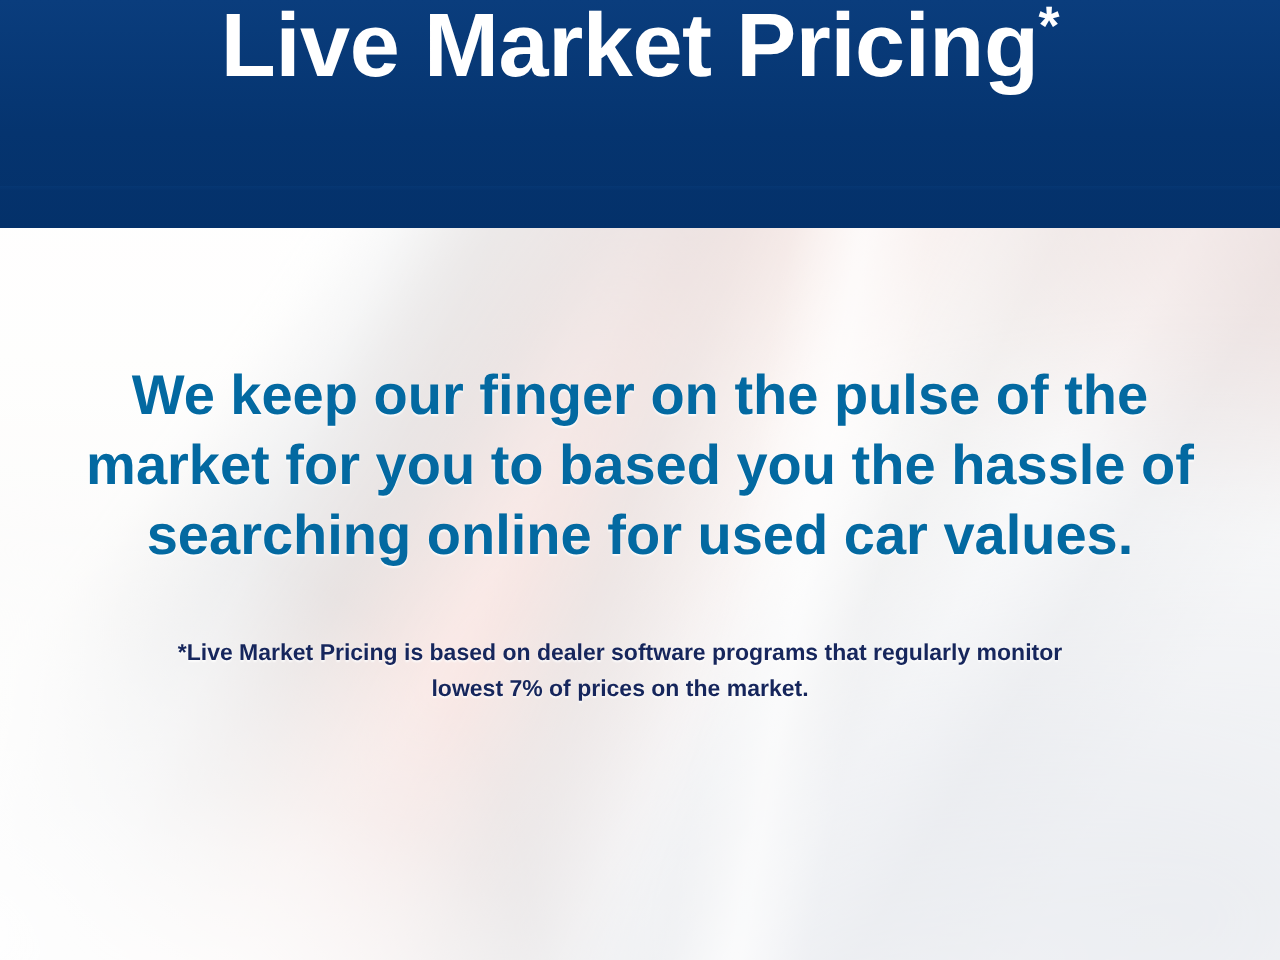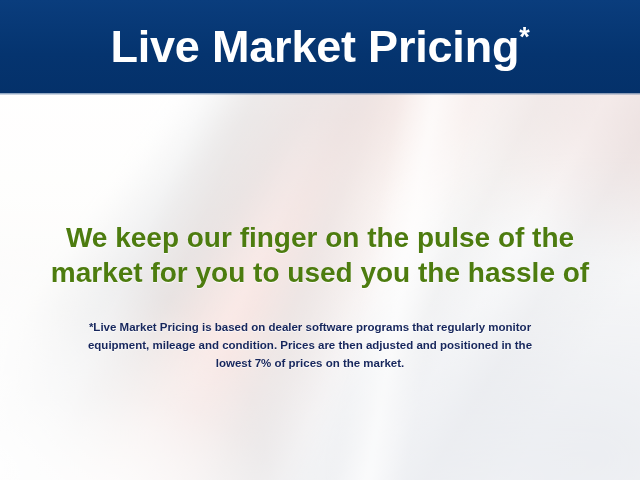--- a/index.html
+++ b/index.html
@@ -107,24 +107,23 @@
                  rgba(255,255,255,0.62) 62%,
                  rgba(255,255,255,0.70) 100%);
   }
 
   
   .banner {
     position: absolute;
     top: 0;
     left: 0;
     width: 640px;
-    height: 93px;
+    height: 114px;
     background: #d946ef;
     display: flex;
-    align-items: center;
     justify-content: center;
     z-index: 5;
   }
   .banner-inner {
     position: absolute;
     inset: 0;
     background: linear-gradient(180deg, #0a3d7d 0%, #05346f 58%, #04316a 100%);
   }
   .banner-title {
     position: relative;
@@ -151,27 +150,26 @@
     z-index: 5;
   }
 
   
   .headline {
     position: absolute;
     top: 180px;
     left: 0;
     width: 640px;
     text-align: center;
-    color: #4d7c0f;
+    color: #0369a1;
     font-size: 28px;
     font-weight: bold;
     line-height: 35px;
     z-index: 4;
     text-shadow: 0 1px 1px rgba(255,255,255,0.85);
-    margin-top: 40px;
   }
   .headline .hl-line { display: block; white-space: nowrap; }
 
   
   .disclaimer {
     position: absolute;
     top: 318px;
     left: 0;
     width: 620px;
     padding: 0 24px;
@@ -204,22 +202,22 @@
   </div>
 
   <div class="banner">
     <div class="banner-inner"></div>
     <div class="banner-title"><span>Live Market Pricing</span><span class="star">*</span></div>
   </div>
   <div class="banner-edge"></div>
 
   <div class="headline">
     <span class="hl-line">We keep our finger on the pulse of the</span>
-    <span class="hl-line">market for you to used you the hassle of</span>
+    <span class="hl-line">market for you to based you the hassle of</span>
+    <span class="hl-line">searching online for used car values.</span>
   </div>
 
   <div class="disclaimer">
     <span class="dc-line">*Live Market Pricing is based on dealer software programs that regularly monitor</span>
-    <span class="dc-line">equipment, mileage and condition. Prices are then adjusted and positioned in the</span>
     <span class="dc-line">lowest 7% of prices on the market.</span>
   </div>
 
 </div>
 
 </body></html>

